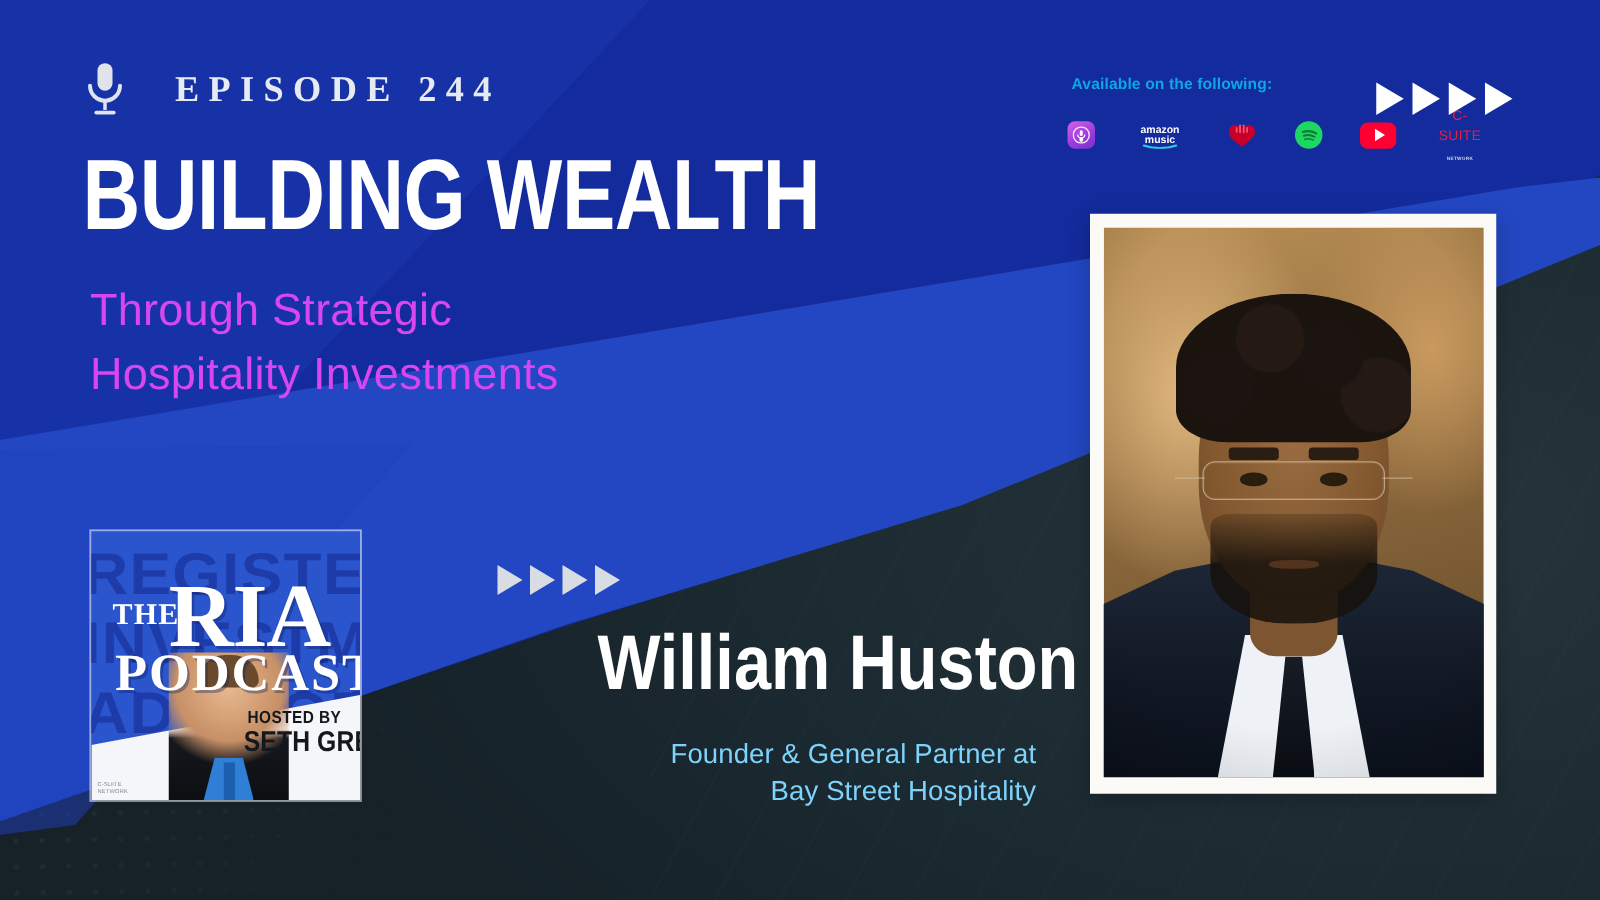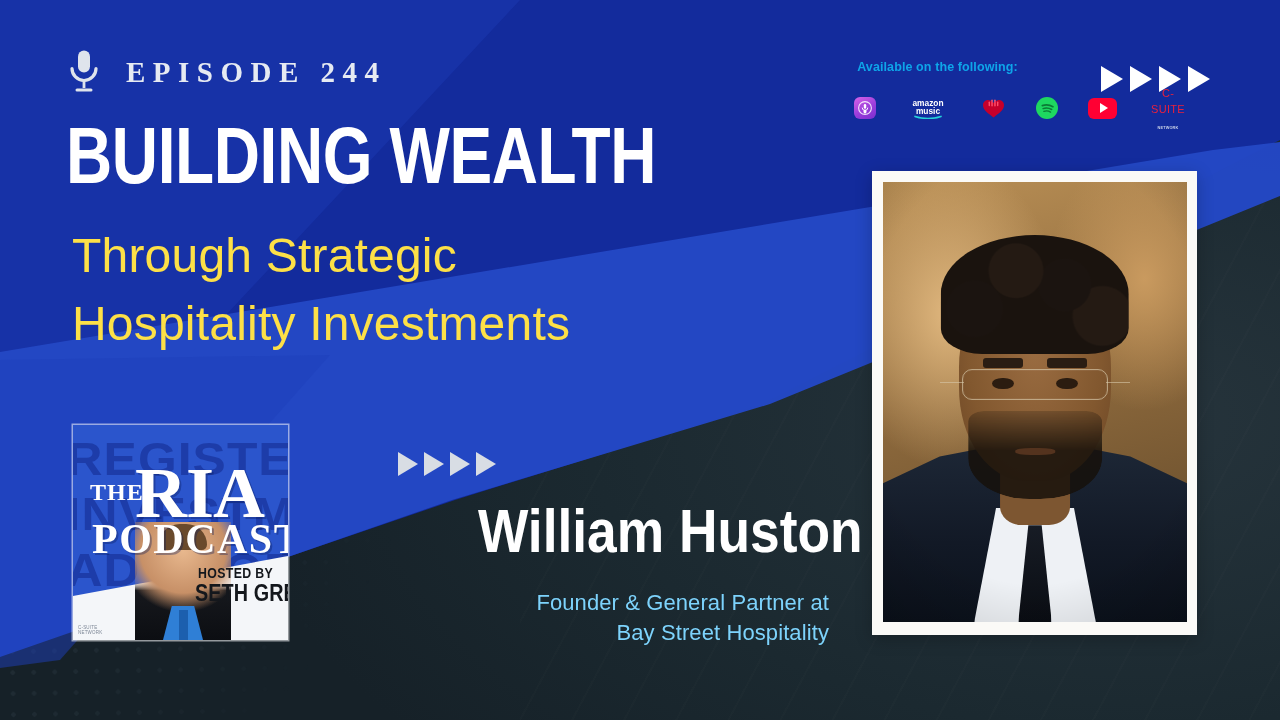--- a/index.html
+++ b/index.html
@@ -66,21 +66,21 @@
   .blue-lowleft{
     position:absolute; left:0; top:0; width:1280px; height:720px;
     background:#1e40bb;
     clip-path:polygon(0 360px, 330px 355px, 60px 660px, 0 668px);
     opacity:.5;
   }
 
   
   .episode-row{
     position:absolute; left:68px; top:49px;
-    display:flex; align-items:center; gap:26px;
+    display:flex; align-items:center; gap:40px;
   }
   .mic-icon{ width:32px; height:46px; display:block; }
   .episode-label{
     font-family:"Liberation Serif", serif;
     font-size:29px; font-weight:700; color:#e6eaf2;
     letter-spacing:7.5px;
   }
 
   
   .avail{
@@ -138,21 +138,21 @@
   .title-main{
     position:absolute; left:66px; top:119px;
     font-family:"Liberation Sans Narrow","Liberation Sans", sans-serif;
     font-size:80px; line-height:.93; font-weight:700; color:#ffffff;
     letter-spacing:-0.5px;
     transform:scaleX(.80); transform-origin:left top;
     white-space:nowrap;
   }
   .title-sub{
     position:absolute; left:72px; top:222px;
-    font-size:48px; line-height:1.42; font-weight:300; color:#fde047;
+    font-size:36px; line-height:1.42; font-weight:300; color:#d946ef;
     letter-spacing:.2px;
     white-space:pre-line;
   }
 
   
   .logo-badge{
     position:absolute; left:73px; top:425px; width:215px; height:215px;
     background:#2b55cc; overflow:hidden;
     box-shadow:0 0 0 1.5px rgba(255,255,255,.55);
   }

